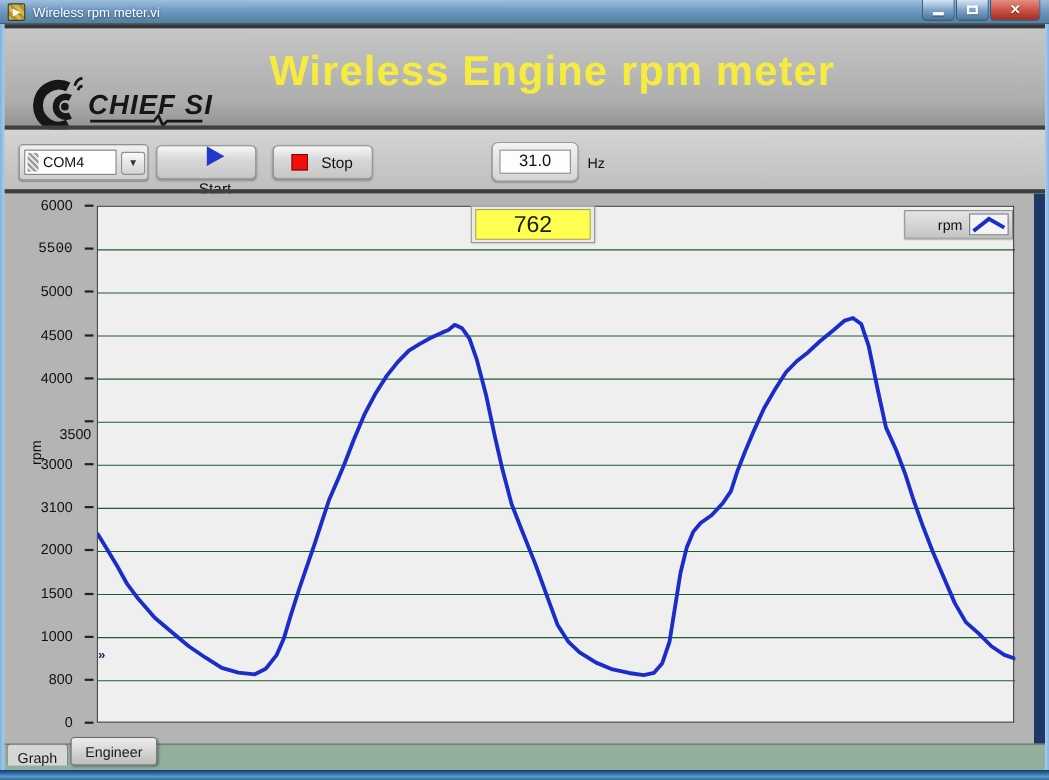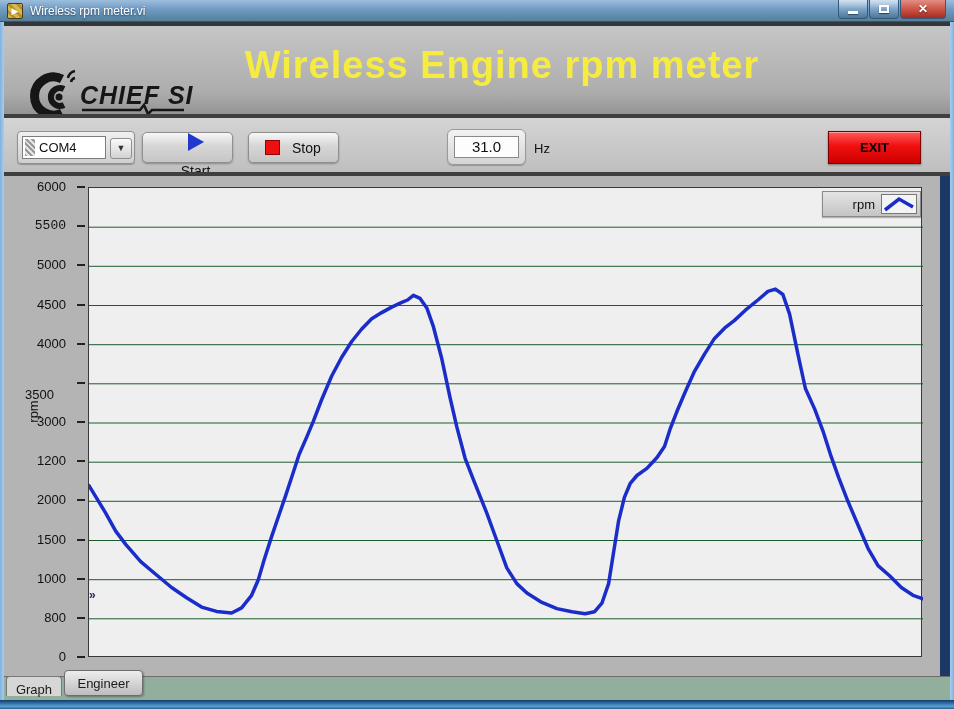--- a/index.html
+++ b/index.html
@@ -149,45 +149,42 @@
     <span>Start</span>
   </div>
   <div class="abs btn btn-stop">
     <span class="stop-icon"></span>
     <span>Stop</span>
   </div>
   <div class="abs freq-box">
     <div class="abs freq-inner">31.0</div>
   </div>
   <div class="abs hz">Hz</div>
-  <div class="abs btn-exit">
-    <span>EXIT</span>
-  </div>
   <div class="abs sep sep2"></div>
 
   <div class="abs main"></div>
   <div class="abs navy-strip"></div>
 
   <div class="abs y-axis-title">rpm</div>
   <div id="yticks">
       <div class="ytick-label" style="left: 16px; top: 649px;">0</div>
       <div class="ytick-dash" style="left: 77px; top: 656px;"></div>
       <div class="ytick-label" style="left: 16px; top: 609.833px;">800</div>
       <div class="ytick-dash" style="left: 77px; top: 616.833px;"></div>
       <div class="ytick-label" style="left: 16px; top: 570.667px;">1000</div>
       <div class="ytick-dash" style="left: 77px; top: 577.667px;"></div>
       <div class="ytick-label" style="left: 16px; top: 531.5px;">1500</div>
       <div class="ytick-dash" style="left: 77px; top: 538.5px;"></div>
       <div class="ytick-label" style="left: 16px; top: 492.333px;">2000</div>
       <div class="ytick-dash" style="left: 77px; top: 499.333px;"></div>
-      <div class="ytick-label" style="left: 16px; top: 453.167px;">1200</div>
+      <div class="ytick-label" style="left: 16px; top: 453.167px;">3100</div>
       <div class="ytick-dash" style="left: 77px; top: 460.167px;"></div>
       <div class="ytick-label" style="left: 16px; top: 414px;">3000</div>
       <div class="ytick-dash" style="left: 77px; top: 421px;"></div>
-      <div class="ytick-label" style="left: 4px; top: 374.833px; margin-top: 12px;">3500</div>
+      <div class="ytick-label" style="left: 33px; top: 374.833px; margin-top: 12px;">3500</div>
       <div class="ytick-dash" style="left: 77px; top: 381.833px;"></div>
       <div class="ytick-label" style="left: 16px; top: 335.667px;">4000</div>
       <div class="ytick-dash" style="left: 77px; top: 342.667px;"></div>
       <div class="ytick-label" style="left: 16px; top: 296.5px;">4500</div>
       <div class="ytick-dash" style="left: 77px; top: 303.5px;"></div>
       <div class="ytick-label" style="left: 16px; top: 257.333px;">5000</div>
       <div class="ytick-dash" style="left: 77px; top: 264.333px;"></div>
       <div class="ytick-label" style="left: 16px; top: 218.167px; font-family: Liberation Mono, monospace;">5500</div>
       <div class="ytick-dash" style="left: 77px; top: 225.167px;"></div>
       <div class="ytick-label" style="left: 16px; top: 179px;">6000</div>
@@ -207,20 +204,23 @@
         <line x1="0" x2="834" y1="117.5" y2="117.5" stroke="#1d5c2d" stroke-width="1"></line>
         <line x1="0" x2="834" y1="78.3" y2="78.3" stroke="#1d5c2d" stroke-width="1"></line>
         <line x1="0" x2="834" y1="39.2" y2="39.2" stroke="#1d5c2d" stroke-width="1"></line>
       </svg>
     <svg width="834" height="470" viewBox="0 0 834 470">
       <polyline id="curve-line" fill="none" stroke-width="3.5" stroke-linejoin="round" stroke-linecap="round" stroke="#1b2dc8" points="0.0,297.7 6.7,308.6 16.7,325.1 26.7,343.1 36.7,356.4 51.7,373.6 67.6,387.0 82.6,399.5 97.6,409.7 112.6,419.1 127.6,423.4 142.6,425.0 152.6,419.9 162.6,407.3 169.3,391.7 175.1,372.1 182.6,348.6 189.3,329.0 196.8,307.1 203.5,286.7 210.2,266.3 217.7,249.1 224.3,233.4 232.7,211.5 242.7,188.0 252.7,169.2 262.7,153.5 272.7,141.0 282.7,130.8 292.7,124.6 302.7,119.1 312.8,114.4 318.6,112.0 324.4,107.3 331.1,110.4 337.8,119.9 344.4,138.7 352.8,170.8 361.1,209.9 367.8,238.9 376.1,270.3 385.3,293.8 397.8,325.1 407.8,352.5 417.8,379.9 427.8,395.6 437.9,405.0 452.9,414.4 467.9,420.6 482.9,423.8 496.2,425.7 505.4,423.8 512.9,415.2 519.6,395.6 524.6,364.3 529.6,332.9 535.4,309.4 541.3,295.3 547.9,287.5 557.9,280.4 568.0,269.5 575.5,258.5 581.3,240.5 588.0,223.3 596.3,203.7 605.5,183.3 615.5,166.1 625.5,150.4 635.5,140.2 645.5,132.4 656.4,122.2 668.9,112.0 678.9,103.4 686.4,101.1 693.9,106.5 700.6,126.1 708.9,166.1 716.4,200.5 725.6,220.9 733.9,242.8 741.4,266.3 749.8,289.8 758.9,313.3 768.9,336.8 779.0,360.3 789.0,377.6 800.6,387.8 812.3,399.5 824.0,407.3 834.0,410.9"></polyline>
     </svg>
   </div>
   <div class="abs marker">»</div>
 
+  <div class="abs value-frame">
+    <div class="abs value-box">762</div>
+  </div>
 
   <div class="abs legend">
     <span class="legend-label">rpm</span>
     <span class="legend-sample">
       <svg width="34" height="18" viewBox="0 0 34 18">
           <polyline points="3,15 17,4 31,12" fill="none" stroke="#1b2dc8" stroke-width="3.5"></polyline>
         </svg>
     </span>
   </div>
 

